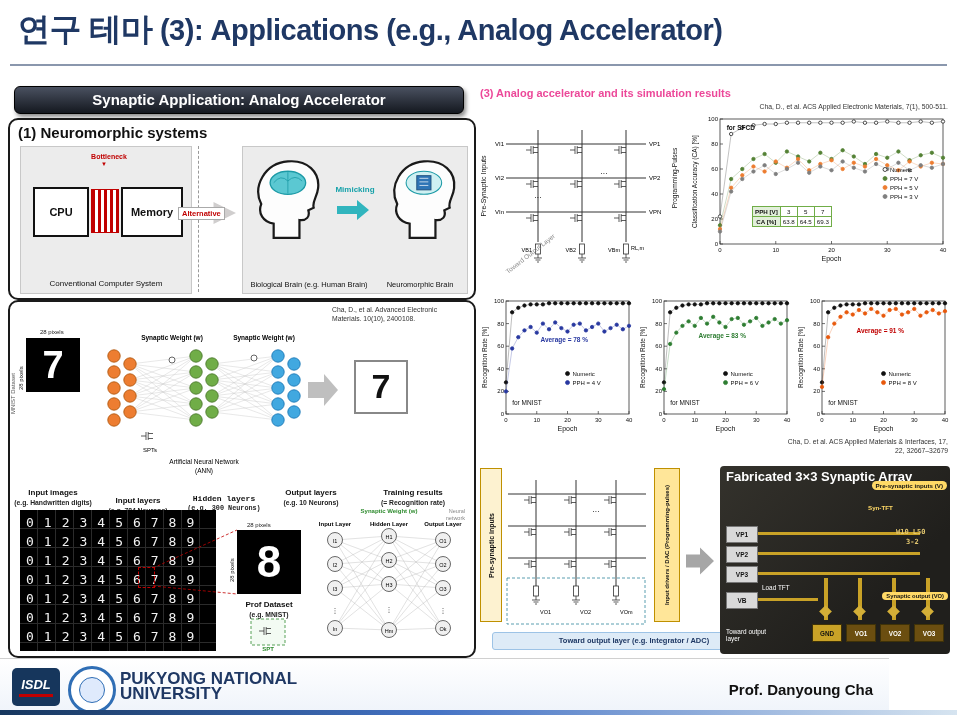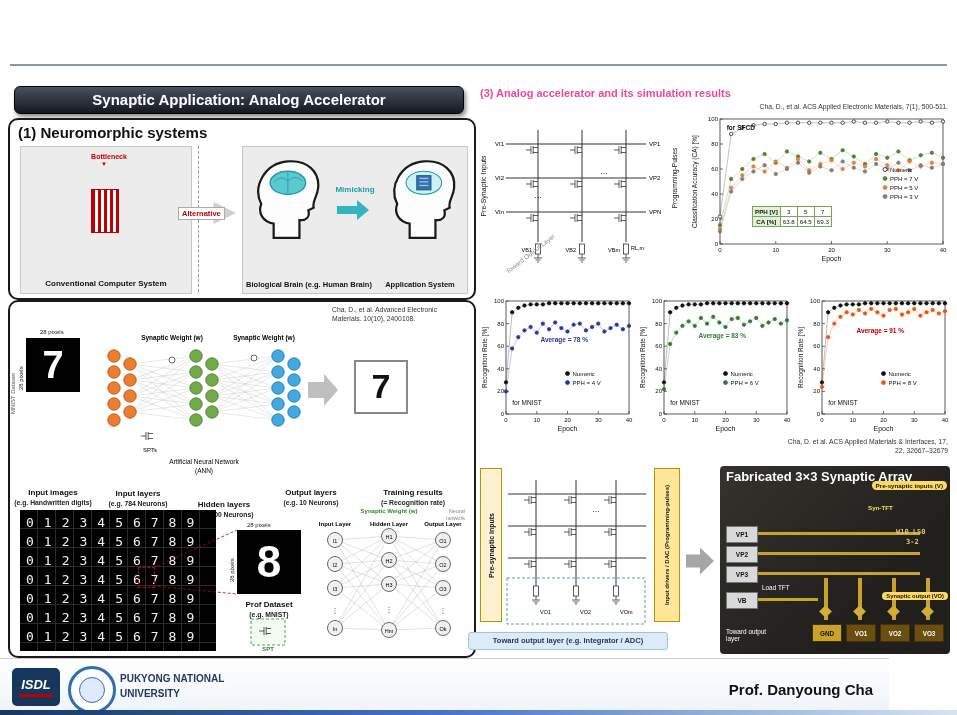--- a/index.html
+++ b/index.html
@@ -15,21 +15,21 @@
           box-shadow:2px 3px 4px rgba(0,0,0,.45);color:#fff;font-weight:bold;font-size:15px;
           line-height:26px;text-align:center;}
   .secbox{border:2px solid #1a1a1a;border-radius:10px;background:#fff;}
   .boxtitle{font-size:15px;font-weight:bold;color:#111;}
   .rsec-title{font-size:11px;font-weight:bold;color:#ec4899;}
   .cite{font-size:6.8px;color:#333;line-height:8.5px;}
   .graypanel{background:#ececec;border:1px solid #c8c8c8;}
   .chipbox{background:#fff;border:2px solid #111;font-weight:bold;font-size:11px;
            display:flex;align-items:center;justify-content:center;}
   .hatch{background:repeating-linear-gradient(90deg,#C00000 0 3px,#fff 3px 6px);border:1px solid #C00000;}
-  .smallcap{font-size:8px;font-weight:bold;}
+  .smallcap{font-size:8px;font-weight:normal;}
   .redtxt{color:#C00000;}
   .tealtxt{color:#17A2AA;}
   .altarrow{background:#D0CECE;clip-path:polygon(0 28%,55% 28%,55% 0,100% 50%,55% 100%,55% 72%,0 72%);}
   .altlabel{background:#fff;border:1px solid #aaa;color:#C00000;font-weight:bold;font-size:7.5px;padding:1px 3px;}
   .vdash{border-left:1px dashed #999;}
   .blackimg{background:#000;color:#fff;display:flex;align-items:center;justify-content:center;}
   .pxlabel{font-size:6px;color:#222;}
   .vtext{writing-mode:vertical-rl;transform:rotate(180deg);}
   .colcap{font-size:8px;font-weight:bold;line-height:9.5px;text-align:center;}
   .colcap .sub{font-size:6.8px;font-weight:bold;color:#222;}
@@ -55,21 +55,21 @@
   .padb{border:1px solid #3f3208;color:#fff;font-size:6.3px;font-weight:bold;
         display:flex;align-items:center;justify-content:center;background:#6b4e10;}
   .padgnd{background:#C9A227;color:#111;}
   .diamond{background:#D4AF37;transform:rotate(45deg);}
   .footer{background:linear-gradient(#ffffff,#eef3fa);border-top:1px solid #d0d0d0;}
   .isdl{background:#16365C;border-radius:5px;color:#fff;font-weight:bold;font-style:italic;
         font-size:13px;display:flex;flex-direction:column;align-items:center;justify-content:center;}
   .isdl .redbar{width:70%;height:3px;background:#C00000;margin-top:2px;}
   .seal{border:3px solid #2F6EB5;border-radius:50%;background:#fff;display:flex;align-items:center;justify-content:center;}
   .seal .inner{width:24px;height:24px;border:1.5px solid #2F6EB5;border-radius:50%;background:#dfeafc;}
-  .univ{color:#1F3864;font-weight:800;font-size:10px;line-height:15px;}
+  .univ{color:#1F3864;font-weight:800;font-size:17px;line-height:15px;}
   .prof{font-size:15px;font-weight:bold;color:#111;}
   .bottombar{background:linear-gradient(to right,#17375E,#4472C4 45%,#D6E4F0);}
 </style>
 </head>
 <body>
 
 <svg width="0" height="0" style="position:absolute">
   <defs>
     <g id="fet" stroke="#333" stroke-width="0.8" fill="none">
       <line x1="-5" y1="4" x2="0" y2="4"></line>
@@ -84,31 +84,36 @@
     <g id="gnd" stroke="#333" stroke-width="0.8">
       <line x1="-4" y1="0" x2="4" y2="0"></line>
       <line x1="-2.5" y1="2" x2="2.5" y2="2"></line>
       <line x1="-1" y1="4" x2="1" y2="4"></line>
     </g>
   </defs>
 </svg>
 
 <div class="slide">
 
+  <div class="abs slide-title" style="left:18px;top:8px;">
+    <span style="font-size:32px;">연구 테마</span><span> (3): Applications (e.g., Analog Accelerator)</span>
+  </div>
   <div class="abs hr" style="left:10px;top:64px;width:937px;"></div>
 
   <div class="abs banner" style="left:14px;top:86px;width:448px;height:26px;">Synaptic Application: Analog Accelerator</div>
 
   <div class="abs secbox" style="left:8px;top:118px;width:464px;height:178px;">
     <div class="abs boxtitle" style="left:8px;top:4px;">(1) Neuromorphic systems</div>
 
     <div class="abs graypanel" style="left:10px;top:26px;width:170px;height:146px;">
       <div class="abs redtxt bold ctr" style="left:48px;top:6px;width:80px;font-size:7px;">Bottleneck</div>
       <div class="abs redtxt" style="left:80px;top:14px;font-size:6px;">▼</div>
+      <div class="abs chipbox" style="left:12px;top:40px;width:52px;height:46px;">CPU</div>
       <div class="abs hatch" style="left:70px;top:42px;width:26px;height:42px;"></div>
+      <div class="abs chipbox" style="left:100px;top:40px;width:58px;height:46px;">Memory</div>
       <div class="abs smallcap ctr" style="left:0;bottom:5px;width:170px;font-size:8px;">Conventional Computer System</div>
     </div>
 
     <div class="abs vdash" style="left:188px;top:26px;height:146px;"></div>
 
     <div class="abs altarrow" style="left:176px;top:82px;width:50px;height:22px;"></div>
     <div class="abs altlabel" style="left:168px;top:87px;">Alternative</div>
 
     <div class="abs graypanel" style="left:232px;top:26px;width:224px;height:146px;">
 
@@ -123,21 +128,21 @@
         <polygon points="0,7 20,7 20,1 32,11 20,21 20,15 0,15" fill="#31B5BE"></polygon>
       </svg>
 
       <svg class="abs" style="left:140px;top:4px;" width="80" height="92" viewBox="0 0 90 100">
         <path d="M30,96 L30,80 C18,78 12,68 16,58 C6,38 20,12 46,10 C68,8 82,22 80,40 C79,50 73,55 75,62 L69,65 C71,72 67,77 59,76 L59,96 Z" fill="#fdfdfd" stroke="#1a1a1a" stroke-width="2.5"></path>
         <ellipse cx="46" cy="34" rx="20" ry="13" fill="#CFF0F2" stroke="#1C9AA6" stroke-width="1.2"></ellipse>
         <rect x="38" y="26" width="16" height="16" fill="#2E75B6" stroke="#1F4E79" stroke-width="1"></rect>
         <path d="M41,29 h10 M41,33 h10 M41,37 h10" stroke="#fff" stroke-width="0.8"></path>
       </svg>
       <div class="abs smallcap ctr" style="left:2px;bottom:4px;width:128px;font-size:7.5px;line-height:9px;">Biological Brain (e.g. Human Brain)</div>
-      <div class="abs smallcap ctr" style="left:132px;bottom:4px;width:90px;font-size:7.5px;line-height:9px;">Application System</div>
+      <div class="abs smallcap ctr" style="left:132px;bottom:4px;width:90px;font-size:7.5px;line-height:9px;">Neuromorphic Brain</div>
     </div>
   </div>
 
   <div class="abs secbox" style="left:8px;top:300px;width:464px;height:354px;">
     <div class="abs cite" style="left:322px;top:4px;width:136px;">Cha, D., et al. Advanced Electronic Materials. 10(10), 2400108.</div>
 
     <div class="abs pxlabel vtext" style="left:0px;top:52px;height:60px;font-size:6px;color:#555;">MNIST Dataset</div>
     <div class="abs pxlabel" style="left:30px;top:27px;">28 pixels</div>
     <div class="abs pxlabel vtext" style="left:8px;top:48px;height:40px;">28 pixels</div>
     <div class="abs blackimg" style="left:16px;top:36px;width:54px;height:54px;font-size:38px;font-weight:bold;">7</div>
@@ -222,25 +227,25 @@
       <text x="120" y="143" font-size="6.5" text-anchor="middle">(ANN)</text>
       <polygon points="224,52 240,52 240,44 254,60 240,76 240,68 224,68" fill="#BFBFBF"></polygon>
     </svg>
 
     <div class="abs ctr" style="left:344px;top:58px;width:50px;height:50px;background:#fff;border:2px solid #888;font-size:34px;font-weight:bold;line-height:48px;">7</div>
 
     <div class="abs colcap" style="left:2px;top:186px;width:82px;">
       <div>Input images</div>
       <div class="sub">(e.g. Handwritten digits)</div>
     </div>
-    <div class="abs colcap" style="left:86px;top:187px;width:84px;">
+    <div class="abs colcap" style="left:86px;top:194px;width:84px;">
       <div>Input layers</div>
       <div class="sub">(e.g. 784 Neurons)</div>
     </div>
-    <div class="abs colcap" style="left:172px;top:198px;width:84px;">
+    <div class="abs colcap" style="left:172px;top:192px;width:84px;font-family:Liberation Mono, monospace;">
       <div>Hidden layers</div>
       <div class="sub">(e.g. 300 Neurons)</div>
     </div>
     <div class="abs colcap" style="left:258px;top:186px;width:86px;">
       <div>Output layers</div>
       <div class="sub">(e.g. 10 Neurons)</div>
     </div>
     <div class="abs colcap" style="left:348px;top:186px;width:110px;">
       <div>Training results</div>
       <div class="sub">(= Recognition rate)</div>
@@ -798,21 +803,21 @@
       <use href="#gnd" x="74" y="134"></use>
       <use href="#gnd" x="114" y="134"></use>
     <text x="38" y="148" font-size="5.5">VO1</text>
     <text x="78" y="148" font-size="5.5">VO2</text>
     <text x="118" y="148" font-size="5.5">VOm</text>
   </svg>
 
   <div class="abs ylwpanel2" style="left:654px;top:468px;width:24px;height:152px;">
     <span class="vtext bold ctr" style="font-size:6px;line-height:7px;">Input drivers / DAC (Programming-pulses)</span>
   </div>
-  <div class="abs bluebar" style="left:468px;top:632px;width:198px;height:16px;">Toward output layer (e.g. Integrator / ADC)</div>
+  <div class="abs bluebar" style="left:492px;top:632px;width:198px;height:16px;padding-left:42px;">Toward output layer (e.g. Integrator / ADC)</div>
 
   <div class="abs blockarrow" style="left:686px;top:545px;width:28px;height:32px;"></div>
 
   <div class="abs micro" style="left:720px;top:466px;width:230px;height:188px;">
     <div class="abs microtxt bold" style="left:6px;top:3px;font-size:13px;">Fabricated 3×3 Synaptic Array</div>
     <div class="abs ylwtag" style="right:3px;top:15px;">Pre-synaptic inputs (V)</div>
     <div class="abs" style="left:148px;top:38px;color:#FFD966;font-size:6.2px;font-weight:bold;">Syn-TFT</div>
 
     <div class="abs pad" style="left:6px;top:60px;width:30px;height:15px;">VP1</div>
     <div class="abs pad" style="left:6px;top:80px;width:30px;height:15px;">VP2</div>

